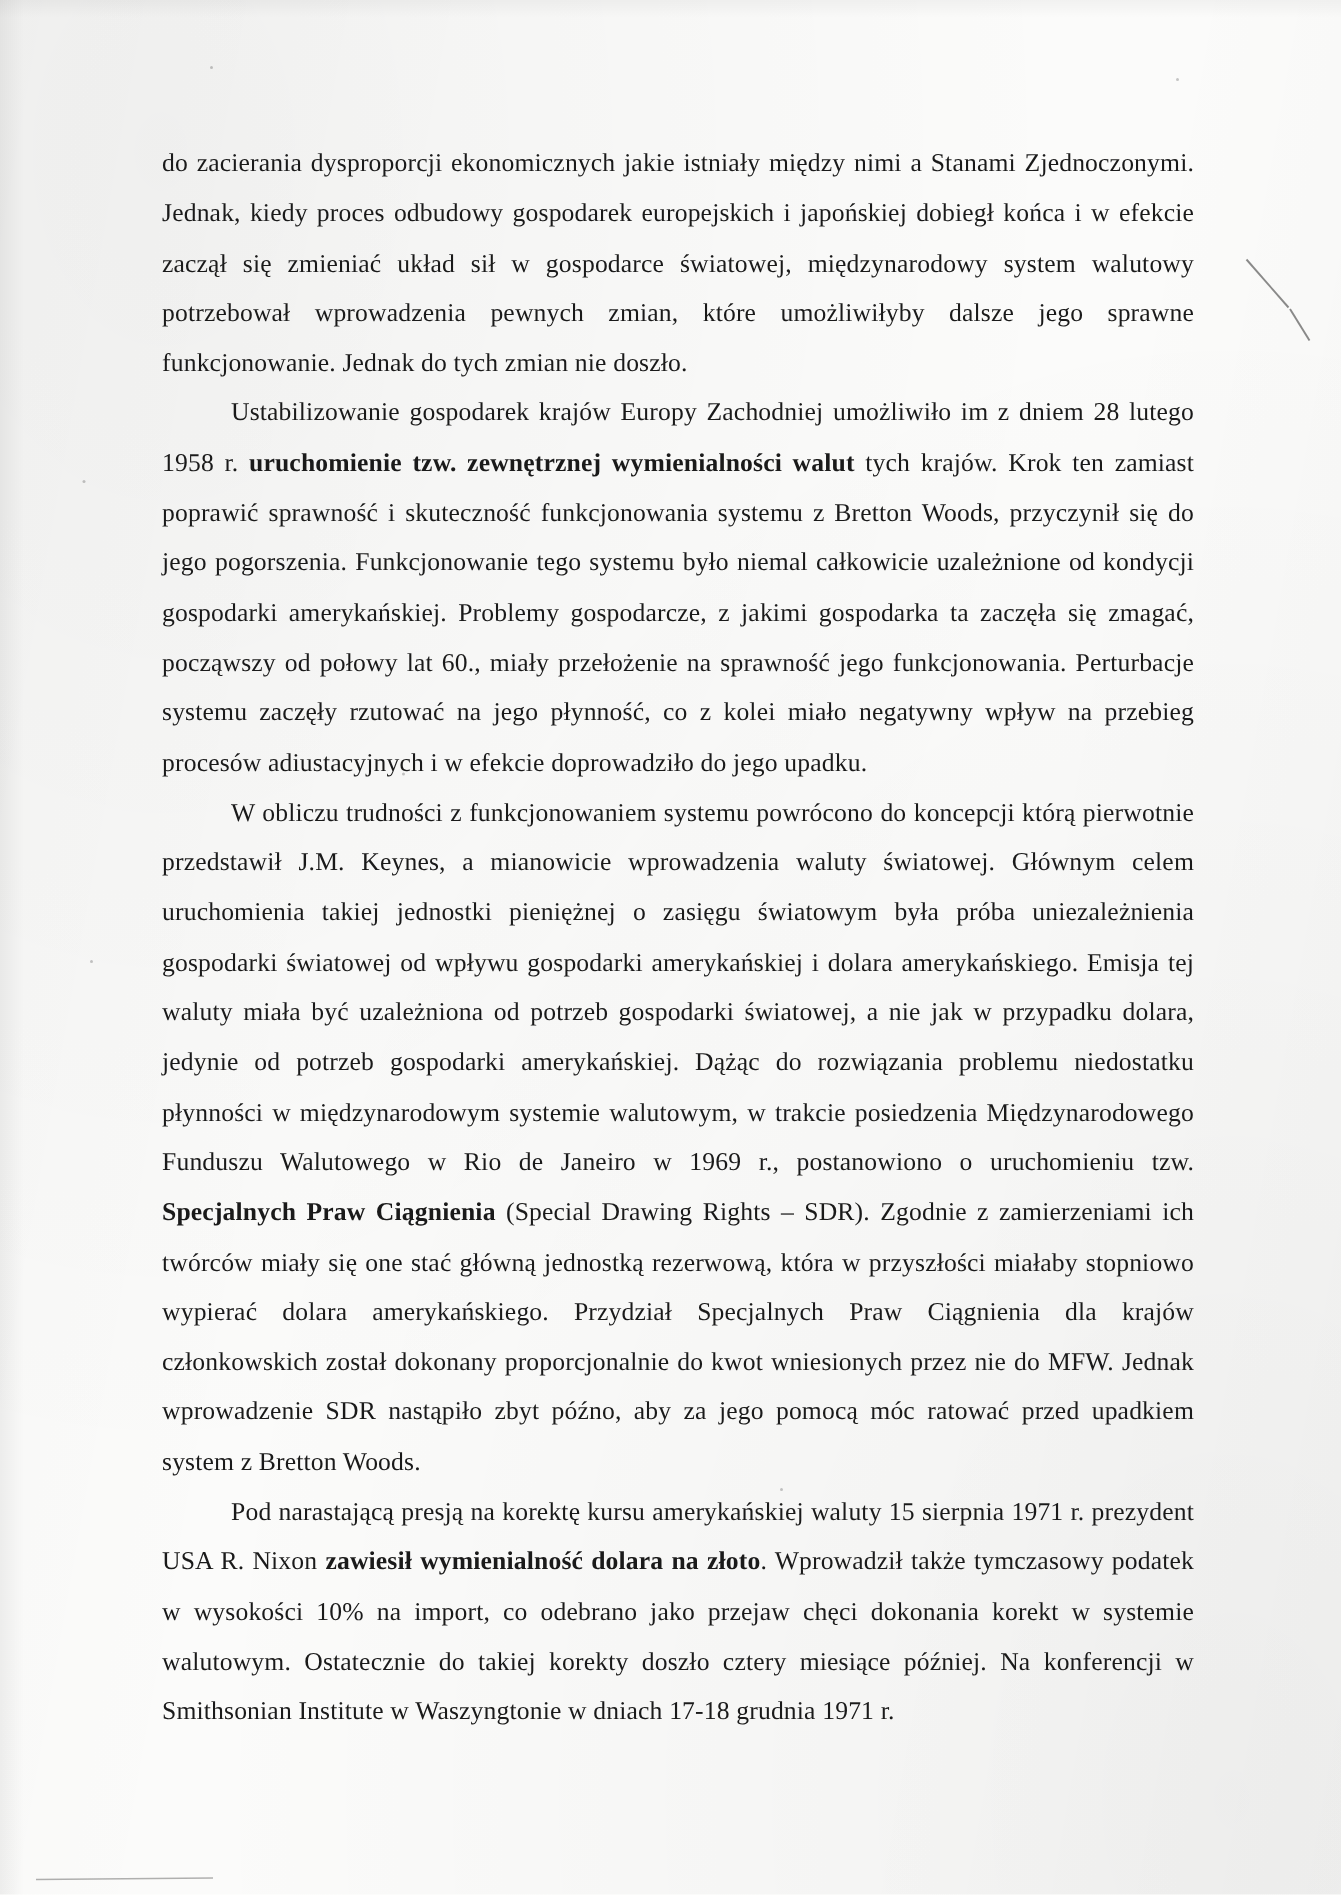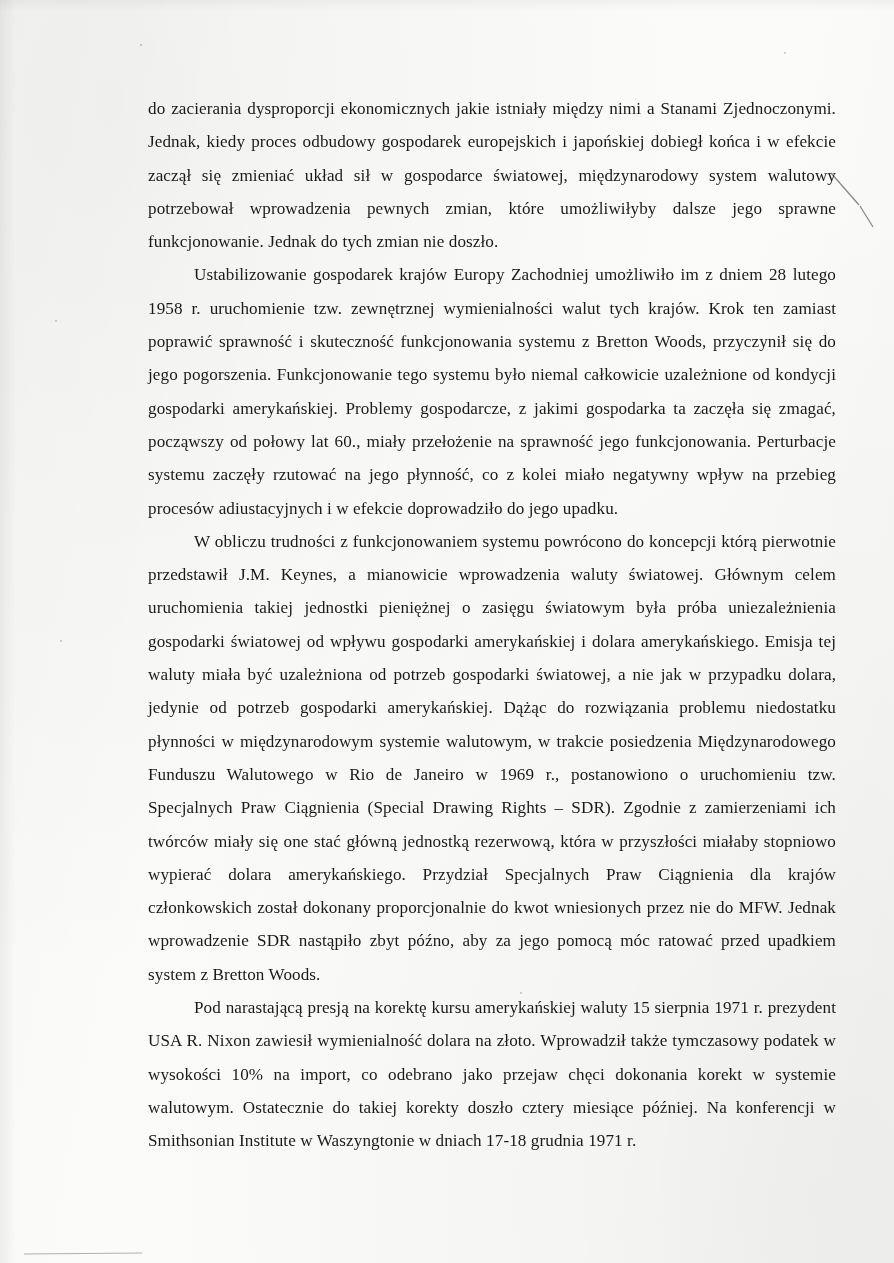--- a/index.html
+++ b/index.html
@@ -28,39 +28,38 @@
       radial-gradient(ellipse at 12% 8%, rgba(0,0,0,0.035), rgba(0,0,0,0) 55%),
       radial-gradient(ellipse at 92% 95%, rgba(0,0,0,0.04), rgba(0,0,0,0) 60%),
       linear-gradient(100deg, rgba(0,0,0,0.02) 0%, rgba(0,0,0,0) 30%, rgba(0,0,0,0) 70%, rgba(0,0,0,0.025) 100%);
     pointer-events: none;
   }
   .text-block {
     position: absolute;
     left: 108px;
     top: 92px;
     width: 688px;
-    margin-left: 40px;
   }
   p.para {
     margin: 0;
     font-size: 17.1px;
     line-height: 33.3px;
     text-align: justify;
     text-justify: inter-word;
     text-indent: 0;
     letter-spacing: 0.1px;
   }
   p.para.indented {
     text-indent: 46px;
   }
   p.para + p.para {
     margin-top: 0;
   }
   b.bold {
-    font-weight: normal;
+    font-weight: bold;
   }
   
   .mark-diag {
     position: absolute;
     left: 829px;
     top: 171px;
     width: 46px;
     height: 58px;
   }
   .mark-diag .stroke {

